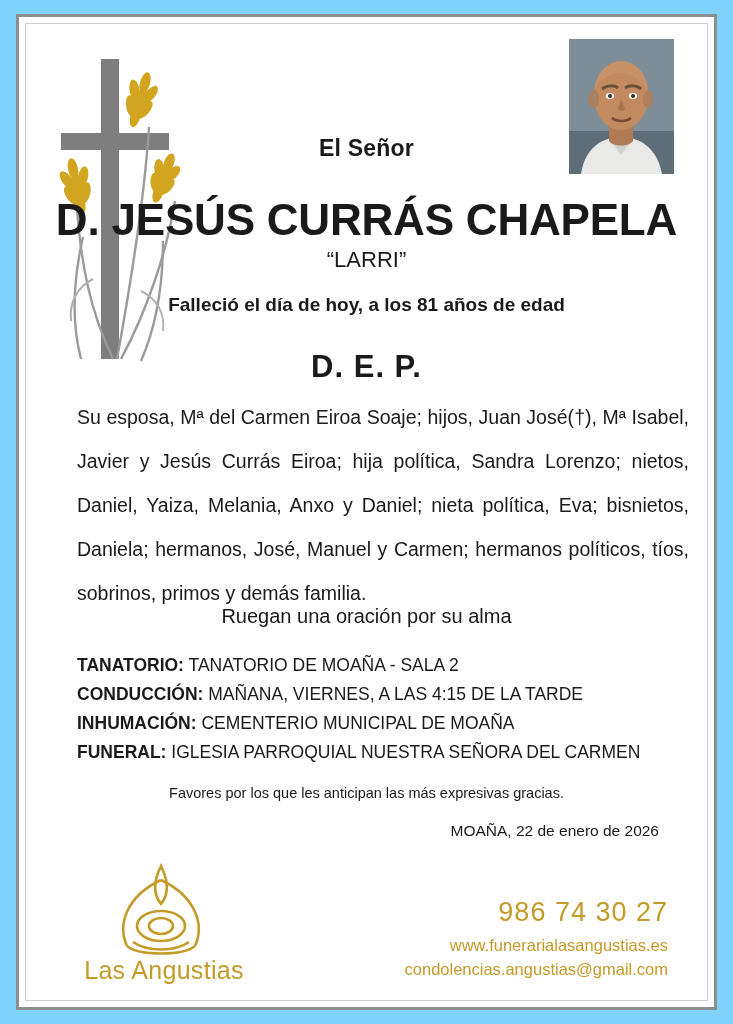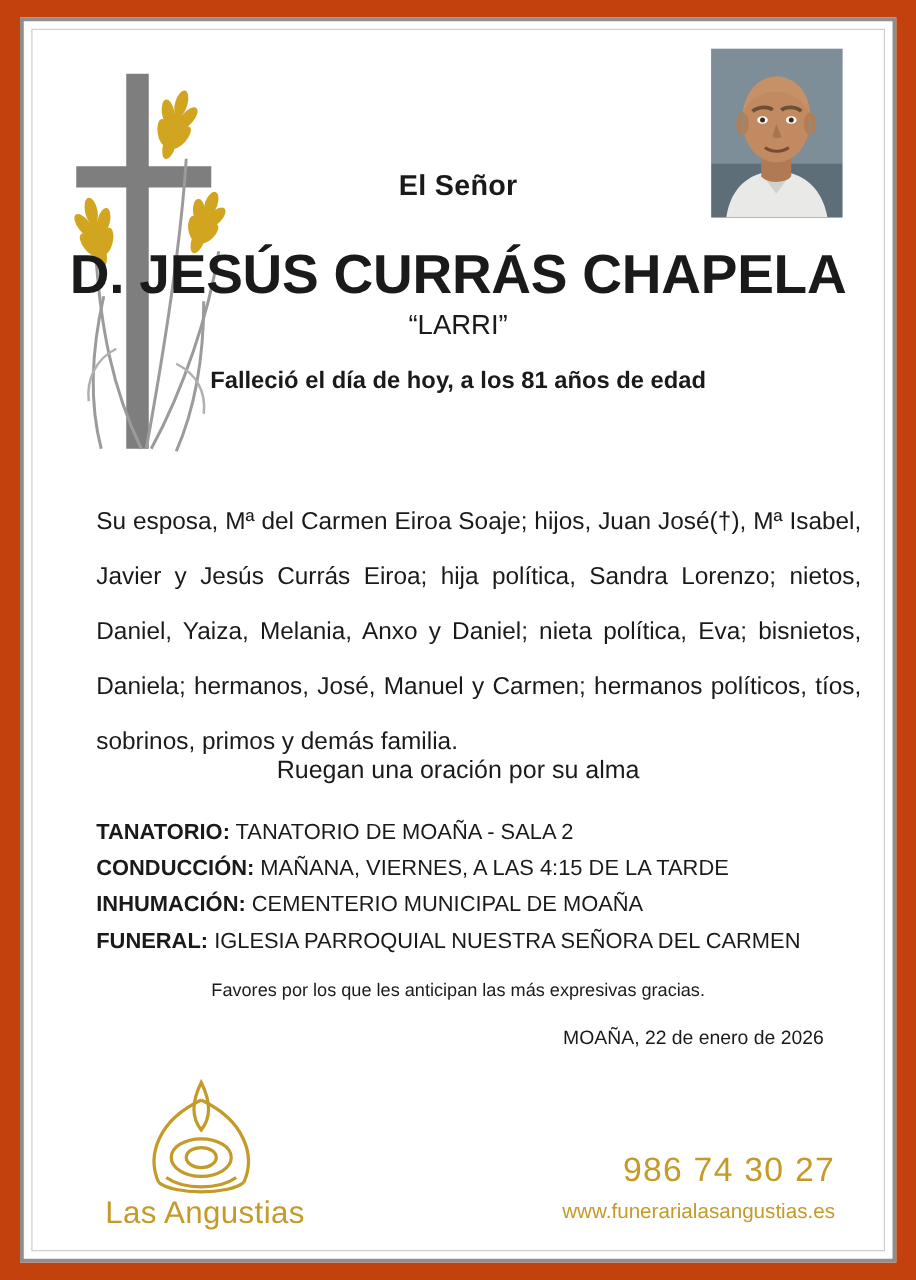--- a/index.html
+++ b/index.html
@@ -11,21 +11,21 @@
     width: 733px;
     height: 1024px;
     font-family: "Liberation Sans", sans-serif;
     color: #1a1a1a;
     overflow: hidden;
   }
   .page {
     position: relative;
     width: 733px;
     height: 1024px;
-    background: #c2410c;
+    background: #7dd3fc;
     box-sizing: border-box;
     padding: 14px 16px;
   }
   .outer-frame {
     position: relative;
     width: 100%;
     height: 100%;
     border: 3px solid #8e8e8e;
     box-sizing: border-box;
     background: #ffffff;
@@ -275,20 +275,21 @@
 
         <path d="M25 54 C 24 64, 26 72, 29 78 C 26 68, 26 60, 27 54 Z" fill="#8d8d8d"></path>
         <path d="M79 54 C 81 64, 79 72, 76 78 C 79 68, 79 60, 78 54 Z" fill="#8d8d8d"></path>
       </svg>
     </div>
 
     <div class="senor">El Señor</div>
     <div class="name">D. JESÚS CURRÁS CHAPELA</div>
     <div class="alias">“LARRI”</div>
     <div class="died">Falleció el día de hoy, a los 81 años de edad</div>
+    <div class="dep">D. E. P.</div>
 
     <div class="family">Su esposa, Mª del Carmen Eiroa Soaje; hijos, Juan José(†), Mª Isabel, Javier y Jesús Currás Eiroa; hija política, Sandra Lorenzo; nietos, Daniel, Yaiza, Melania, Anxo y Daniel; nieta política, Eva; bisnietos, Daniela; hermanos, José, Manuel y Carmen; hermanos políticos, tíos, sobrinos, primos y demás familia.</div>
     <div class="pray">Ruegan una oración por su alma</div>
 
     <div class="details">
       <div class="row">
         <span class="lbl">TANATORIO:</span>
         <span>TANATORIO DE MOAÑA - SALA  2</span>
       </div>
       <div class="row">
@@ -324,16 +325,17 @@
 
           <path d="M72 82 C 86 92, 114 92, 128 82"></path>
         </g>
       </svg>
     </div>
     <div class="logo-name">Las Angustias</div>
 
     <div class="contact">
       <div class="phone">986 74 30 27</div>
       <div class="web">www.funerarialasangustias.es</div>
+      <div class="mail">condolencias.angustias@gmail.com</div>
     </div>
 
   </div>
 </div>
 
 </body></html>

